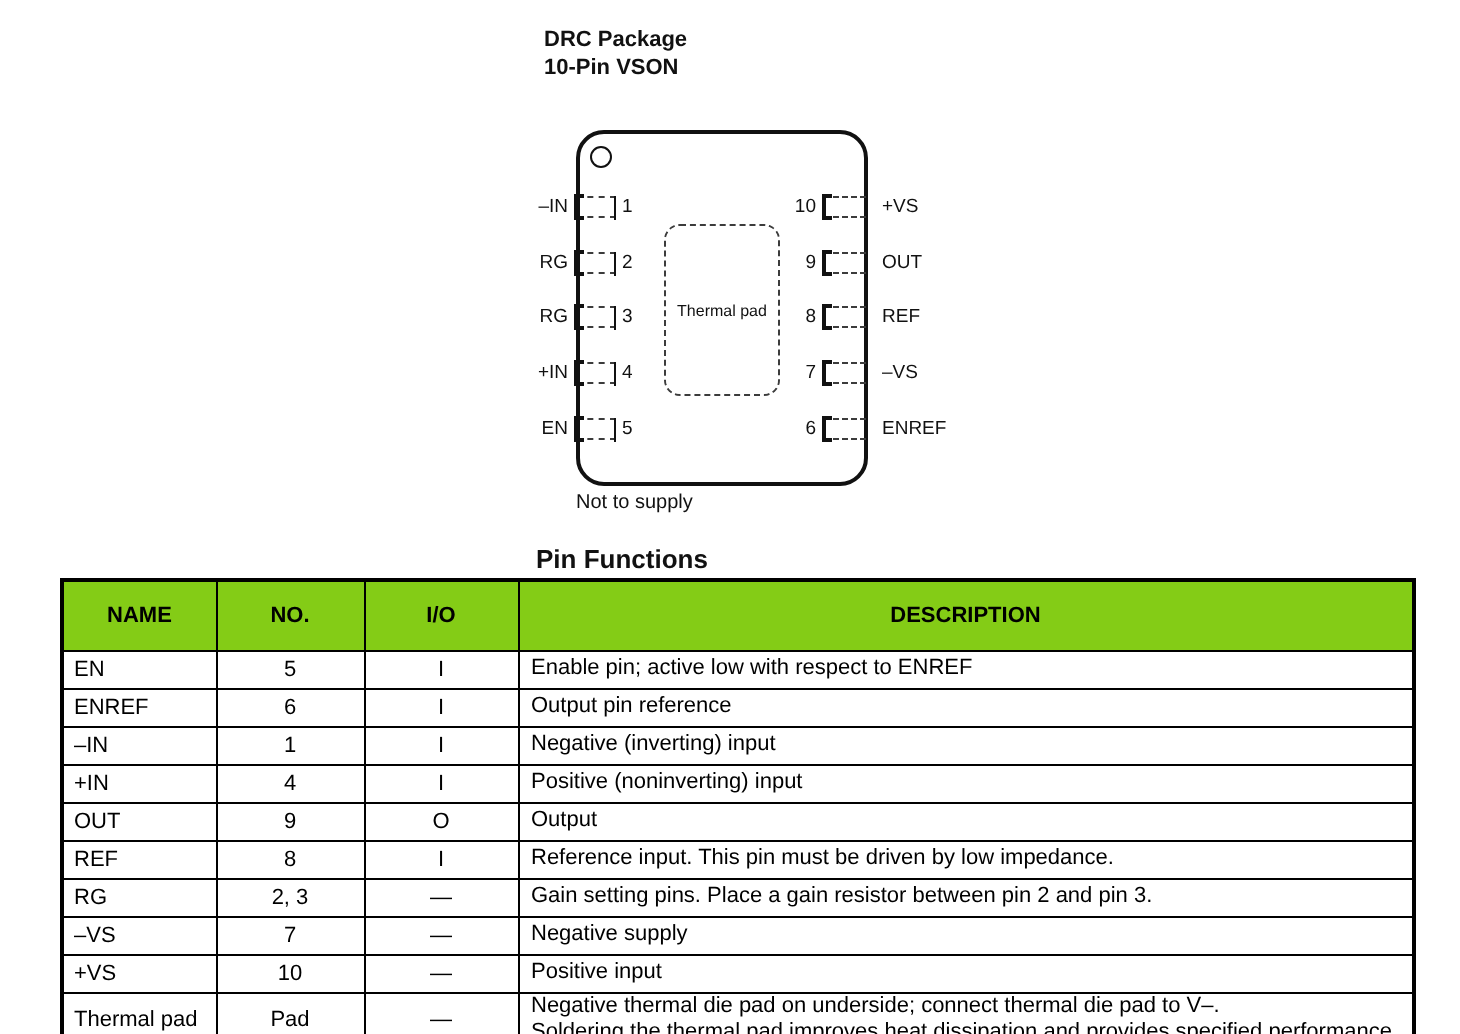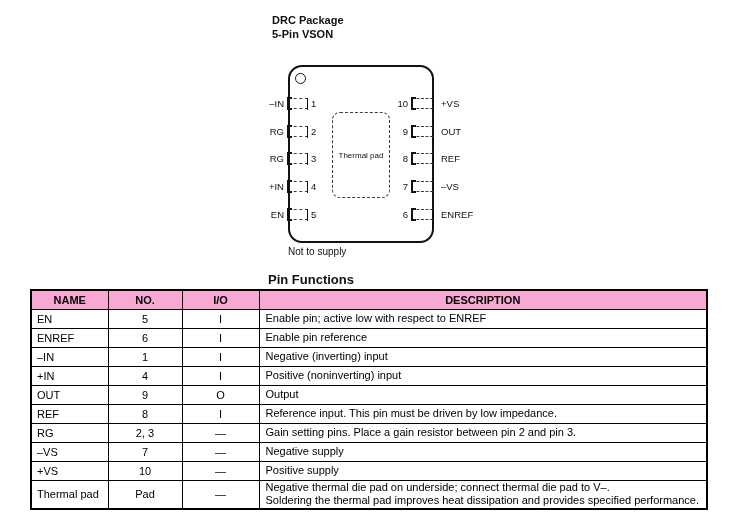--- a/index.html
+++ b/index.html
@@ -48,36 +48,36 @@
     text-align:left; font-weight:bold; font-size:13px;
   }
   table.pinfn {
     position:absolute; left:30px; top:289px; width:676px;
     border-collapse:collapse; table-layout:fixed;
     border:2px solid #000; font-size:11px; color:#000;
   }
   table.pinfn th, table.pinfn td {
     border:1px solid #000; vertical-align:middle; overflow:hidden;
   }
-  table.pinfn th { height:19px; background:#f9a8d4; font-weight:bold; text-align:center; font-size:11px; }
+  table.pinfn th { height:35px; background:#84cc16; font-weight:bold; text-align:center; font-size:11px; }
   table.pinfn td { height:19px; }
   td.c-name { text-align:left; padding-left:5px; }
   td.c-no, td.c-io { text-align:center; }
   td.c-desc { text-align:left; padding-left:6px; white-space:pre-line; line-height:13px; }
   tr.tall td { height:29px; }
   col.w-name{width:77px;} col.w-no{width:74px;} col.w-io{width:77px;} col.w-desc{width:448px;}
 </style>
 </head>
 <body>
 
 <div class="page">
 
   <div class="pkg-title">
     <div>DRC Package</div>
-    <div>5-Pin VSON</div>
+    <div>10-Pin VSON</div>
   </div>
 
   <div class="pkg-body"></div>
   <div class="pin1-circle"></div>
 
   <div class="thermal-pad">
     <span>Thermal pad</span>
   </div>
 
   <div class="pin-label left" style="top:97px">–IN</div>
@@ -168,21 +168,21 @@
       <tr>
         <td class="c-name">EN</td>
         <td class="c-no">5</td>
         <td class="c-io">I</td>
         <td class="c-desc">Enable pin; active low with respect to ENREF</td>
       </tr>
       <tr>
         <td class="c-name">ENREF</td>
         <td class="c-no">6</td>
         <td class="c-io">I</td>
-        <td class="c-desc">Enable pin reference</td>
+        <td class="c-desc">Output pin reference</td>
       </tr>
       <tr>
         <td class="c-name">–IN</td>
         <td class="c-no">1</td>
         <td class="c-io">I</td>
         <td class="c-desc">Negative (inverting) input</td>
       </tr>
       <tr>
         <td class="c-name">+IN</td>
         <td class="c-no">4</td>
@@ -210,21 +210,21 @@
       <tr>
         <td class="c-name">–VS</td>
         <td class="c-no">7</td>
         <td class="c-io">—</td>
         <td class="c-desc">Negative supply</td>
       </tr>
       <tr>
         <td class="c-name">+VS</td>
         <td class="c-no">10</td>
         <td class="c-io">—</td>
-        <td class="c-desc">Positive supply</td>
+        <td class="c-desc">Positive input</td>
       </tr>
       <tr class="tall">
         <td class="c-name">Thermal pad</td>
         <td class="c-no">Pad</td>
         <td class="c-io">—</td>
         <td class="c-desc">Negative thermal die pad on underside; connect thermal die pad to V–.
 Soldering the thermal pad improves heat dissipation and provides specified performance.</td>
       </tr>
     </tbody>
   </table>

